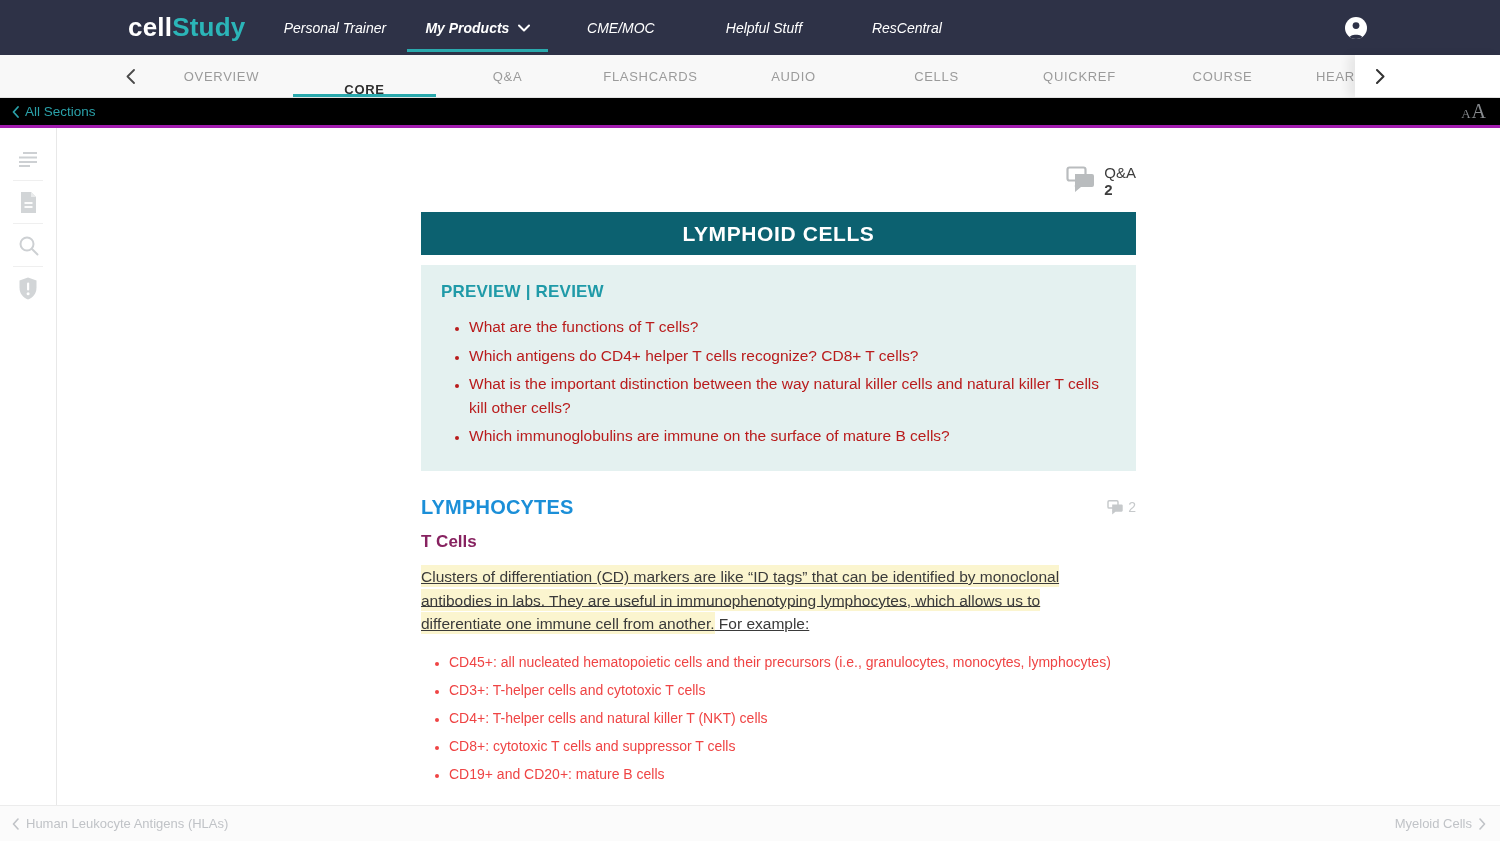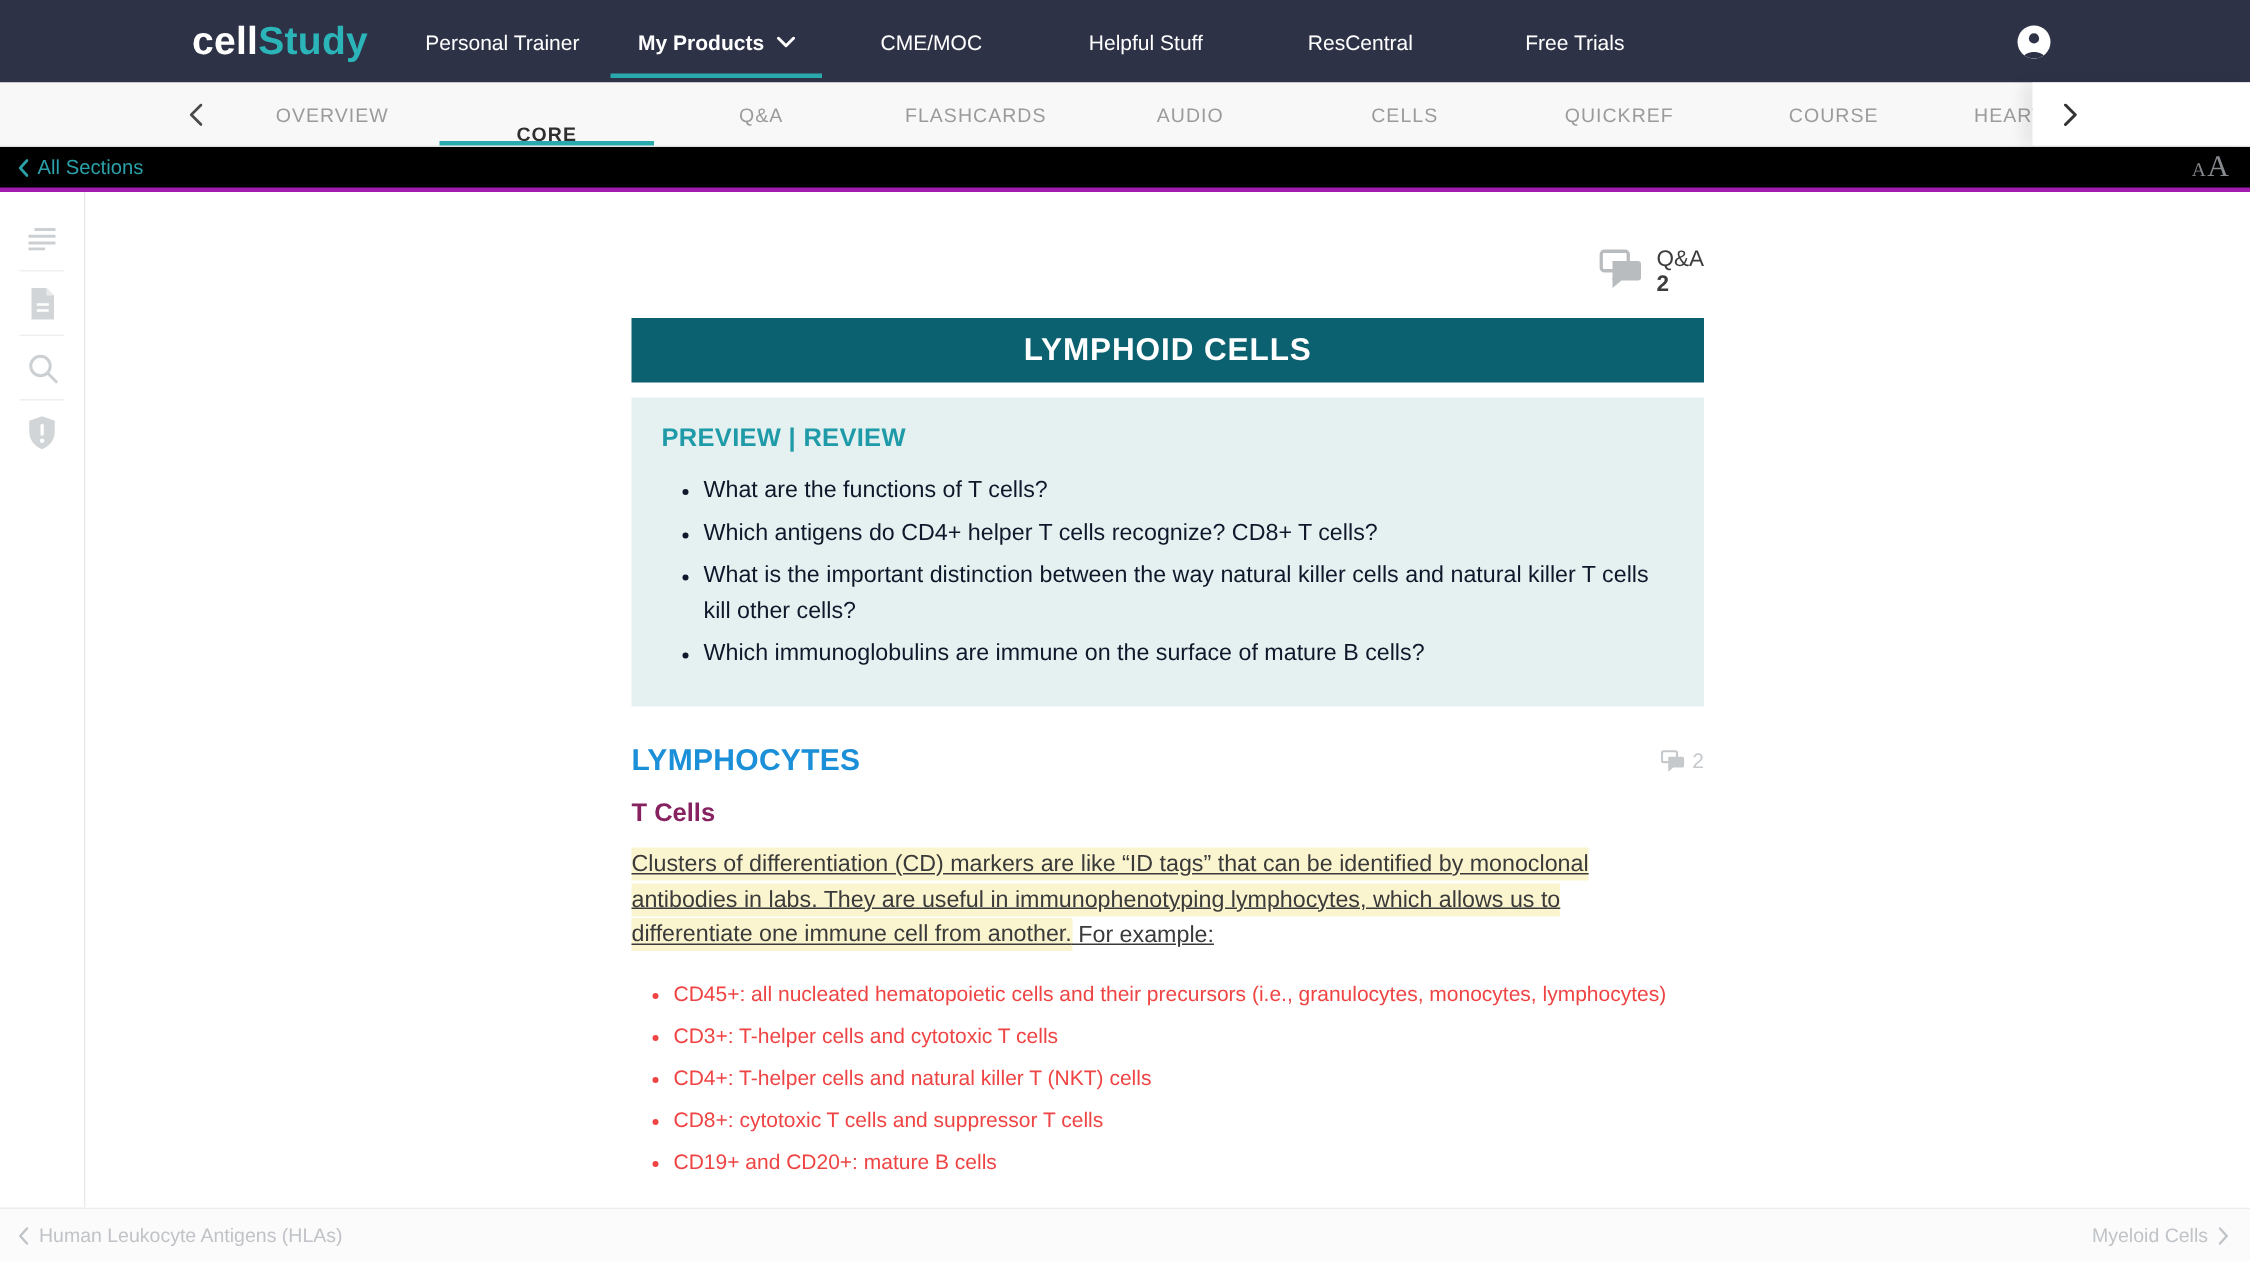--- a/index.html
+++ b/index.html
@@ -15,21 +15,21 @@
   .topnav {
     height: 55px; background: #2e3247; display: flex; align-items: center;
     position: relative; flex: 0 0 auto;
   }
   .logo { margin-left: 128px; font-size: 26px; font-weight: bold; letter-spacing: 0.2px; cursor: pointer; white-space: nowrap; }
   .logo .p1 { color: #ffffff; }
   .logo .p2 { color: #2bb5b8; }
   .nav-items { display: flex; height: 100%; margin-left: 18px; }
   .nav-item {
     width: 143px; height: 100%; display: flex; align-items: center; justify-content: center;
-    gap: 9px; color: #ffffff; font-size: 14px; cursor: pointer; position: relative; white-space: nowrap;
+    gap: 9px; color: #ffffff; font-size: 14px; cursor: pointer; position: relative; white-space: nowrap; font-style: italic;
   }
   .nav-item.active { font-weight: bold; }
   .nav-item.active::after {
     content: ""; position: absolute; left: 1px; right: 1px; bottom: 3px; height: 3px; background: #2aa9ad;
   }
   .avatar-btn { position: absolute; right: 132px; top: 16px; width: 24px; height: 24px; cursor: pointer; }
 
   
   .tabbar {
     height: 43px; background: #f8f8f8; border-bottom: 1px solid #e3e3e3;
@@ -79,21 +79,21 @@
 
   .banner {
     margin-top: 14px; height: 43px; background: #0c6170; color: #ffffff;
     display: flex; align-items: center; justify-content: center;
     font-size: 21px; font-weight: 600; letter-spacing: 0.6px;
   }
 
   .preview-box { margin-top: 10px; background: #e4f1f0; padding: 17px 20px 18px 20px; }
   .preview-heading { color: #1f9aa8; font-size: 17px; font-weight: bold; letter-spacing: 0.2px; }
   .preview-box ul { margin: 13px 0 0 0; padding-left: 28px; }
-  .preview-box li { font-size: 15.5px; color: #0f172a; line-height: 23.5px; margin-bottom: 5px; }
+  .preview-box li { font-size: 15.5px; color: #b91c1c; line-height: 23.5px; margin-bottom: 5px; }
   .preview-box li::marker { font-size: 12px; }
 
   .section-row { display: flex; justify-content: space-between; align-items: center; margin-top: 25px; }
   .section-heading { color: #1b8fd8; font-size: 20px; font-weight: bold; margin: 0; letter-spacing: 0.2px; }
   .mini-qa { display: flex; align-items: center; gap: 4px; color: #c6c9cb; font-size: 14px; cursor: pointer; }
 
   .sub-heading { color: #872260; font-size: 17px; font-weight: bold; margin: 13px 0 0 0; }
 
   .para { margin-top: 13px; font-size: 15.5px; line-height: 23.5px; color: #3a3a3a; width: 688px; text-decoration: underline; }
   .para mark { background: #fbf5cf; color: inherit; padding: 2.5px 0; }
@@ -132,23 +132,20 @@
         </span>
       </div>
       <div class="nav-item">
         <span>CME/MOC</span>
       </div>
       <div class="nav-item">
         <span>Helpful Stuff</span>
       </div>
       <div class="nav-item">
         <span>ResCentral</span>
-      </div>
-      <div class="nav-item">
-        <span>Free Trials</span>
       </div>
     </nav>
     <div class="avatar-btn">
       <svg width="24" height="24" viewBox="0 0 24 24">
         <clipPath id="avclip">
             <circle cx="12" cy="12" r="11"></circle>
           </clipPath>
         <circle cx="12" cy="12" r="11" fill="#ffffff"></circle>
         <g clip-path="url(#avclip)">
           <circle cx="12" cy="9.6" r="3.4" fill="#2e3247"></circle>

